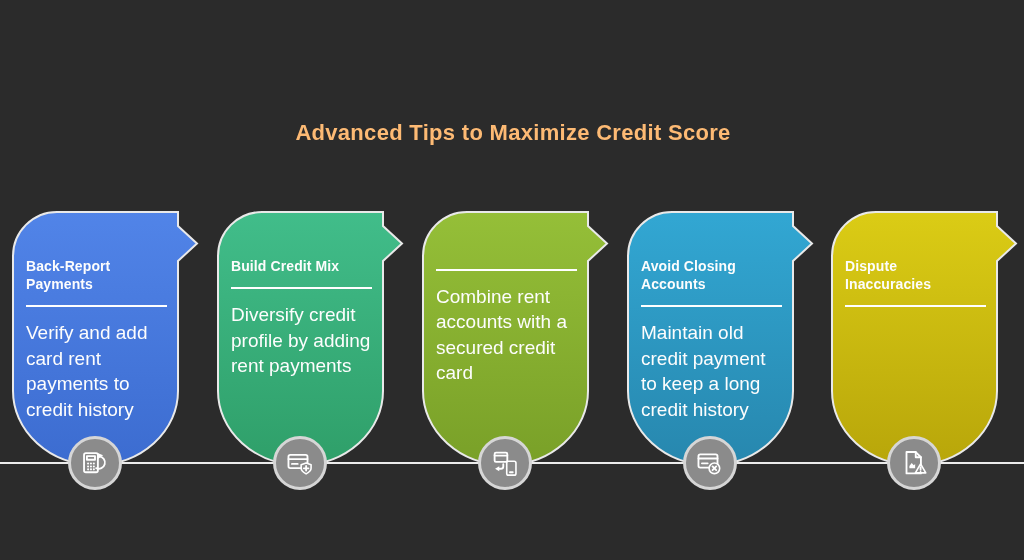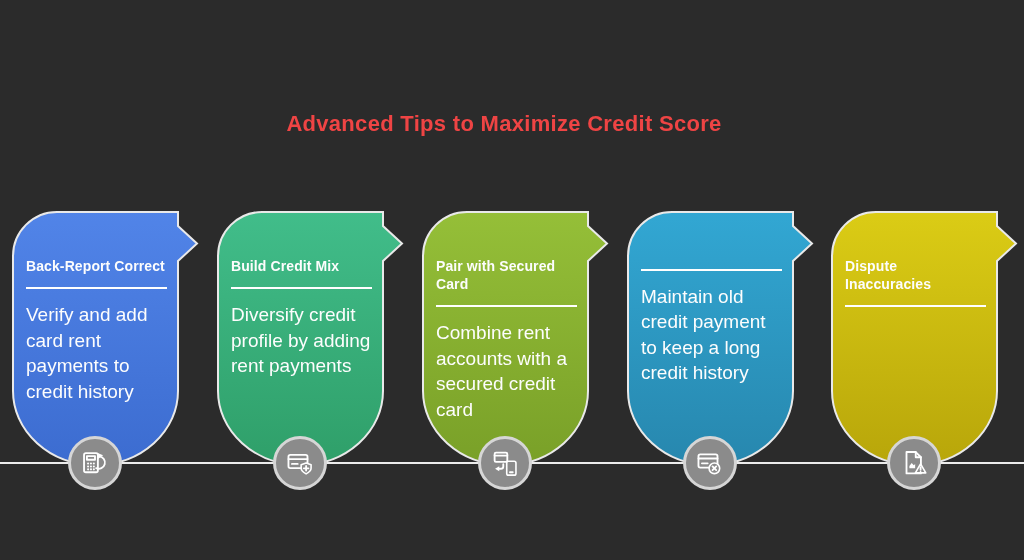--- a/index.html
+++ b/index.html
@@ -9,25 +9,25 @@
     overflow: hidden;
     font-family: "Liberation Sans", sans-serif;
     position: relative;
   }
   .stage { position: absolute; inset: 0; }
 
   .page-title {
     position: absolute;
     top: 107px; left: 0; width: 1000px;
     text-align: center;
-    color: #ef4444;
+    color: #fdba74;
     font-size: 22px;
     font-weight: 700;
     letter-spacing: 0.3px;
-    margin: 4px;
+    margin: 13px;
   }
 
   .timeline-line {
     position: absolute;
     top: 462px; left: 0;
     width: 1024px; height: 2px;
     background: #ececec;
     z-index: 1;
   }
 
@@ -97,21 +97,21 @@
     <svg class="bubble" width="188" height="256" viewBox="0 0 188 256">
       <defs>
         <linearGradient id="grad0" x1="0" y1="0" x2="0" y2="1">
           <stop offset="0%" stop-color="#5184e8"></stop>
           <stop offset="100%" stop-color="#3c6cd0"></stop>
         </linearGradient>
       </defs>
       <path d="M 1 45 A 44 44 0 0 1 45 1 L 166 1 L 166 15 L 185 32.5 L 166 50 L 166 180 A 83 74 0 0 1 83.5 254 A 83 74 0 0 1 1 180 Z" fill="url(#grad0)" stroke="#e9e9e9" stroke-width="2"></path>
     </svg>
     <div class="content">
-      <div class="heading">Back-Report Correct</div>
+      <div class="heading">Back-Report Payments</div>
       <div class="divider"></div>
       <div class="body-text">Verify and add card rent payments to credit history</div>
     </div>
     <div class="icon-circle">
       <svg width="30" height="30" viewBox="0 0 26 26">
         <rect class="ic" x="3.5" y="4.5" width="12" height="16.5" rx="1.6"></rect>
         <rect class="ic" x="6" y="7" width="7" height="3.2" stroke-width="1.3"></rect>
         <circle class="ic-fill" cx="7" cy="13.5" r="0.9"></circle>
           <circle class="ic-fill" cx="9.5" cy="13.5" r="0.9"></circle>
           <circle class="ic-fill" cx="12" cy="13.5" r="0.9"></circle>
@@ -158,21 +158,20 @@
     <svg class="bubble" width="188" height="256" viewBox="0 0 188 256">
       <defs>
         <linearGradient id="grad2" x1="0" y1="0" x2="0" y2="1">
           <stop offset="0%" stop-color="#95bf38"></stop>
           <stop offset="100%" stop-color="#79a028"></stop>
         </linearGradient>
       </defs>
       <path d="M 1 45 A 44 44 0 0 1 45 1 L 166 1 L 166 15 L 185 32.5 L 166 50 L 166 180 A 83 74 0 0 1 83.5 254 A 83 74 0 0 1 1 180 Z" fill="url(#grad2)" stroke="#e9e9e9" stroke-width="2"></path>
     </svg>
     <div class="content">
-      <div class="heading">Pair with Secured Card</div>
       <div class="divider"></div>
       <div class="body-text">Combine rent accounts with a secured credit card</div>
     </div>
     <div class="icon-circle">
       <svg width="30" height="30" viewBox="0 0 26 26">
         <rect class="ic" x="4" y="4" width="11" height="8" rx="1.2"></rect>
         <line class="ic" x1="4" y1="6.6" x2="15" y2="6.6" stroke-width="2"></line>
         <path class="ic" d="M 11.5 14 V 16 A 2 2 0 0 1 9.5 18 H 7.2"></path>
         <path class="ic-fill" d="M 8 15.8 V 20.2 L 4.4 18 Z"></path>
         <rect class="ic-mask" x="14.5" y="11.5" width="8" height="12" rx="1.5" stroke-width="1.6"></rect>
@@ -185,20 +184,21 @@
     <svg class="bubble" width="188" height="256" viewBox="0 0 188 256">
       <defs>
         <linearGradient id="grad3" x1="0" y1="0" x2="0" y2="1">
           <stop offset="0%" stop-color="#32a7d3"></stop>
           <stop offset="100%" stop-color="#2787ae"></stop>
         </linearGradient>
       </defs>
       <path d="M 1 45 A 44 44 0 0 1 45 1 L 166 1 L 166 15 L 185 32.5 L 166 50 L 166 180 A 83 74 0 0 1 83.5 254 A 83 74 0 0 1 1 180 Z" fill="url(#grad3)" stroke="#e9e9e9" stroke-width="2"></path>
     </svg>
     <div class="content">
+      <div class="heading">Avoid Closing Accounts</div>
       <div class="divider"></div>
       <div class="body-text">Maintain old credit payment to keep a long credit history</div>
     </div>
     <div class="icon-circle">
       <svg width="30" height="30" viewBox="0 0 26 26">
         <rect class="ic" x="3" y="5.5" width="16.5" height="11.5" rx="1.6"></rect>
         <line class="ic" x1="3" y1="9.1" x2="19.5" y2="9.1" stroke-width="2.4"></line>
         <line class="ic" x1="6" y1="13.3" x2="11" y2="13.3"></line>
         <circle class="ic-mask" cx="16.8" cy="17.6" r="4.6"></circle>
         <line class="ic" x1="15.2" y1="16" x2="18.4" y2="19.2" stroke-width="1.4"></line>

